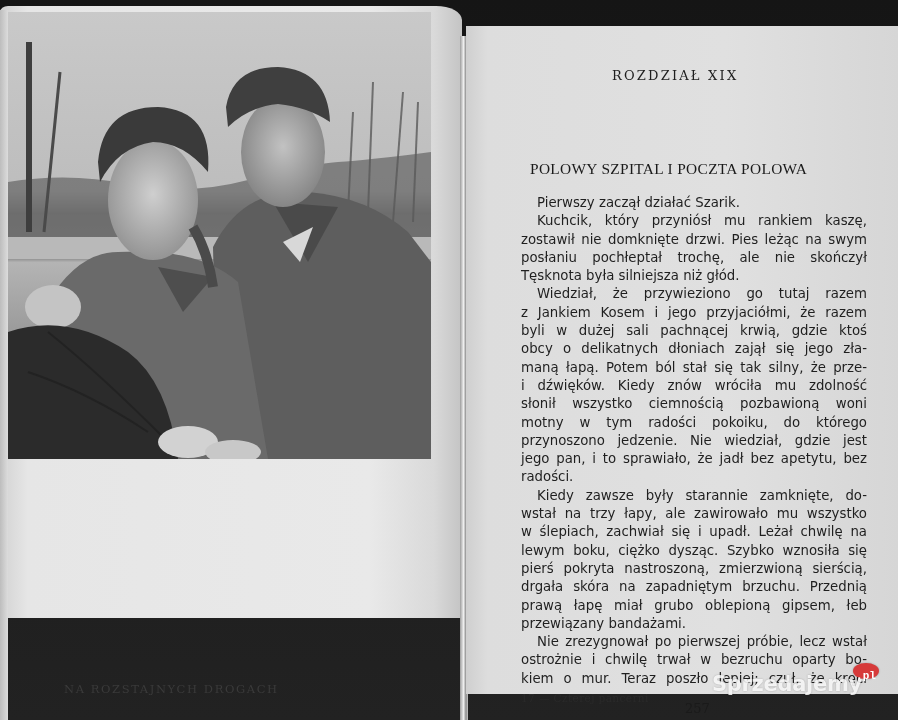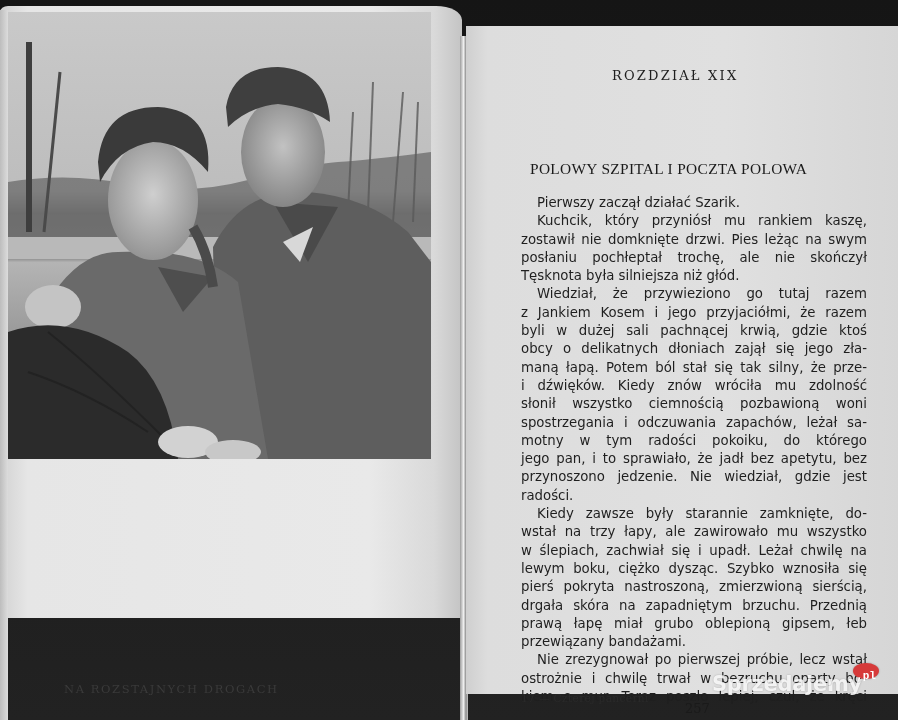--- a/index.html
+++ b/index.html
@@ -180,24 +180,23 @@
       <span class="line">zostawił nie domknięte drzwi. Pies leżąc na swym</span>
       <span class="line">posłaniu pochłeptał trochę, ale nie skończył</span>
       <span class="line last">Tęsknota była silniejsza niż głód.</span>
       <span class="line indent">Wiedział, że przywieziono go tutaj razem</span>
       <span class="line">z Jankiem Kosem i jego przyjaciółmi, że razem</span>
       <span class="line">byli w dużej sali pachnącej krwią, gdzie ktoś</span>
       <span class="line">obcy o delikatnych dłoniach zajął się jego zła-</span>
       <span class="line">maną łapą. Potem ból stał się tak silny, że prze-</span>
       <span class="line">i dźwięków. Kiedy znów wróciła mu zdolność</span>
       <span class="line">słonił wszystko ciemnością pozbawioną woni</span>
-      <span class="line">spostrzegania i odczuwania zapachów, leżał sa-</span>
       <span class="line">motny w tym radości pokoiku, do którego</span>
+      <span class="line">przynoszono jedzenie. Nie wiedział, gdzie jest</span>
       <span class="line">jego pan, i to sprawiało, że jadł bez apetytu, bez</span>
-      <span class="line">przynoszono jedzenie. Nie wiedział, gdzie jest</span>
       <span class="line last">radości.</span>
       <span class="line indent">Kiedy zawsze były starannie zamknięte, do-</span>
       <span class="line">wstał na trzy łapy, ale zawirowało mu wszystko</span>
       <span class="line">w ślepiach, zachwiał się i upadł. Leżał chwilę na</span>
       <span class="line">lewym boku, ciężko dysząc. Szybko wznosiła się</span>
       <span class="line">pierś pokryta nastroszoną, zmierzwioną sierścią,</span>
       <span class="line">drgała skóra na zapadniętym brzuchu. Przednią</span>
       <span class="line">prawą łapę miał grubo oblepioną gipsem, łeb</span>
       <span class="line last">przewiązany bandażami.</span>
       <span class="line indent">Nie zrezygnował po pierwszej próbie, lecz wstał</span>

